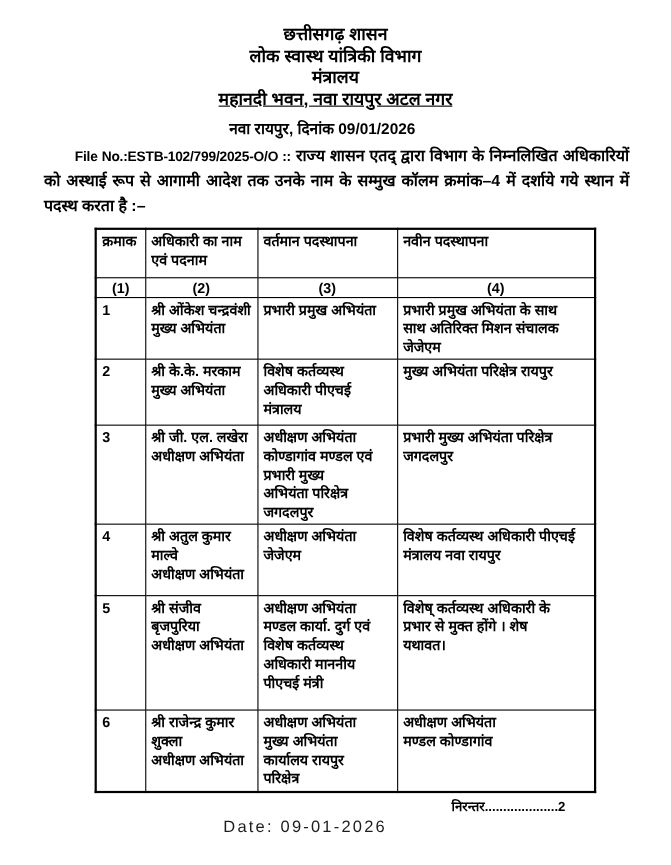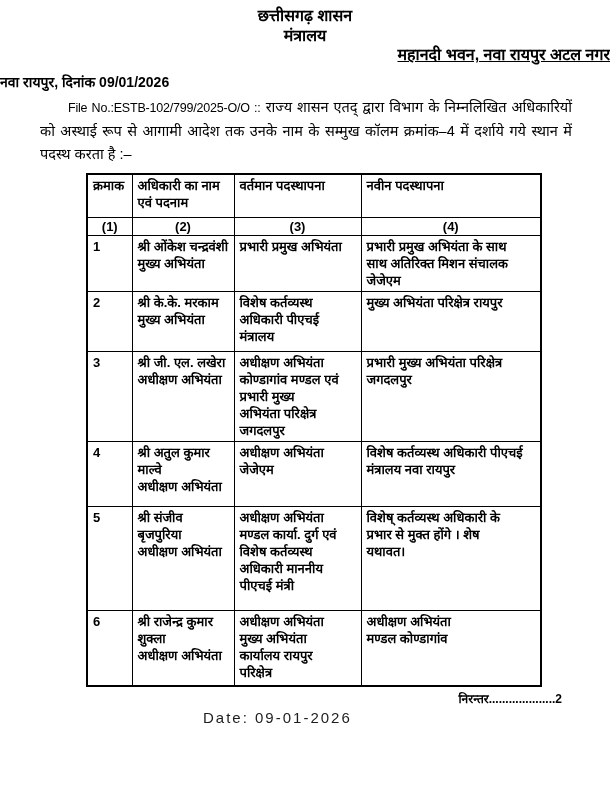--- a/index.html
+++ b/index.html
@@ -15,42 +15,41 @@
     overflow: hidden;
   }
   .doc {
     position: relative;
     width: 610px;
     height: 786px;
     background: #ffffff;
   }
   
   .letterhead {
-    padding-top: 6px;
+    padding-top: 22px;
     text-align: center;
     font-weight: bold;
     font-size: 16px;
     line-height: 19.5px;
   }
   .letterhead .addr {
     text-decoration: underline;
-    text-align: right;
   }
   
   .date-line {
     margin-top: 7px;
     padding-right: 24px;
-    text-align: left;
+    text-align: center;
     font-weight: bold;
     font-size: 14px;
   }
   
   .intro {
     margin: 5px 38px 0 40px;
-    font-weight: normal;
+    font-weight: bold;
     font-size: 14.5px;
     line-height: 23px;
     text-align: justify;
     text-indent: 28px;
   }
   .intro .fileno {
     font-size: 12.5px;
     letter-spacing: -0.2px;
   }
   
@@ -84,41 +83,42 @@
   th.mid    { vertical-align: middle; margin-top: 38px; }
   tr.r1 { height: 56px; }
   tr.r2 { height: 60px; }
   tr.r3 { height: 90px; }
   tr.r4 { height: 65px; }
   tr.r5 { height: 104px; }
   tr.r6 { height: 75px; }
   
   .continuation {
     margin-top: 3px;
-    padding-right: 48px;
+    padding-right: 96px;
     text-align: right;
     font-weight: bold;
     font-size: 12px;
   }
   .signature {
     margin: 4px 0 0 203px;
     font-size: 15px;
     line-height: 14px;
     letter-spacing: 2px;
     color: #1d1d1d;
     font-weight: normal;
   }
 </style>
 </head>
 <body>
 
 <div class="doc">
 
   <div class="letterhead">
     <div>छत्तीसगढ़ शासन</div>
+    <div>लोक स्वास्थ यांत्रिकी विभाग</div>
     <div>मंत्रालय</div>
     <div class="addr">महानदी भवन, नवा रायपुर अटल नगर</div>
   </div>
 
   <div class="date-line">नवा रायपुर, दिनांक 09/01/2026</div>
 
   <p class="intro"><span class="fileno">File No.:ESTB-102/799/2025-O/O ::</span> <span>राज्य शासन एतद् द्वारा विभाग के निम्नलिखित अधिकारियों को अस्थाई रूप से आगामी आदेश तक उनके नाम के सम्मुख कॉलम क्रमांक–4 में दर्शाये गये स्थान में पदस्थ करता है :–</span></p>
 
   <table class="postings">
     <colgroup>

